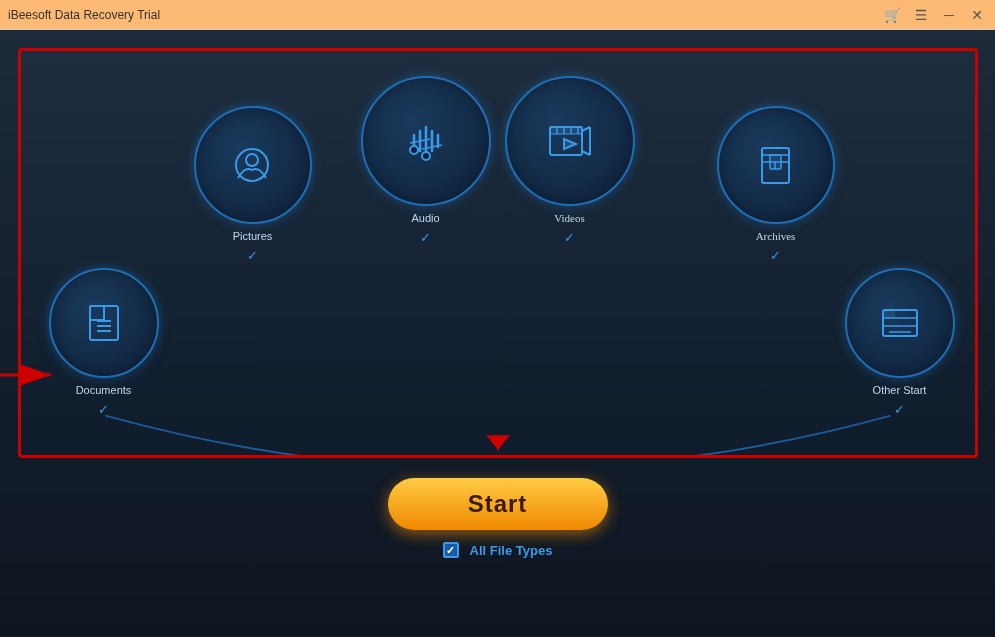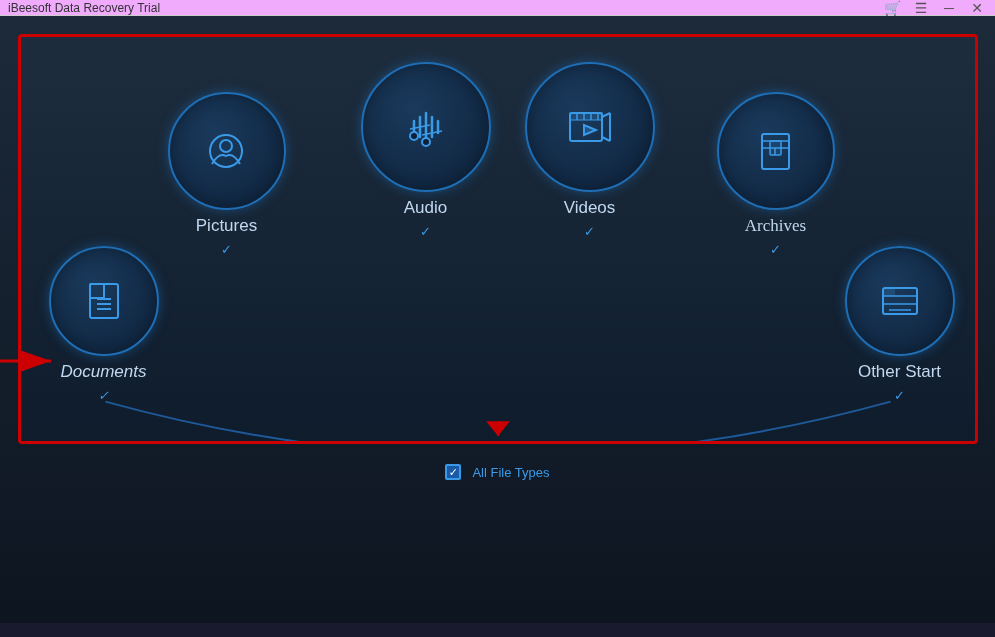--- a/index.html
+++ b/index.html
@@ -8,22 +8,22 @@
       width: 995px;
       height: 637px;
       background: #1a1a2e;
       font-family: 'Segoe UI', Arial, sans-serif;
       overflow: hidden;
       user-select: none;
     }
 
     
     .title-bar {
-      height: 16px;
-      background: #f0abfc;
+      height: 30px;
+      background: #fdba74;
       display: flex;
       align-items: center;
       padding: 0 8px;
       border-bottom: 1px solid #ccc;
     }
     .title-bar-title {
       font-size: 12px;
       color: #333;
       flex: 1;
     }
@@ -92,62 +92,62 @@
       display: flex;
       flex-direction: column;
       align-items: center;
       justify-content: center;
       box-shadow: 0 0 12px rgba(30, 110, 181, 0.5), inset 0 0 15px rgba(0,0,0,0.3);
       position: relative;
     }
 
     .circle-label {
       color: #c0d8f0;
-      font-size: 17px;
+      font-size: 11px;
       text-align: right;
     }
 
     .circle-check {
       color: #3a9ae8;
       font-size: 13px;
       text-align: center;
     }
 
     
     .icon-documents {
       left: 28px;
       bottom: 38px;
-      font-style: italic;
     }
     .icon-documents .circle-ring {
       width: 110px;
       height: 110px;
     }
 
     .icon-pictures {
-      left: 147px;
+      left: 173px;
       top: 55px;
     }
     .icon-pictures .circle-ring {
       width: 118px;
       height: 118px;
     }
 
     .icon-audio {
       left: 340px;
       top: 25px;
     }
     .icon-audio .circle-ring {
       width: 130px;
       height: 130px;
     }
 
     .icon-videos {
-      left: 504px;
+      left: 484px;
       top: 25px;
+      font-family: Liberation Serif, serif;
     }
     .icon-videos .circle-ring {
       width: 130px;
       height: 130px;
     }
 
     .icon-archives {
       right: 140px;
       top: 55px;
       font-family: Liberation Serif, serif;
@@ -188,20 +188,21 @@
       cursor: pointer;
       box-shadow: 0 4px 15px rgba(238, 136, 0, 0.6);
       letter-spacing: 1px;
     }
 
     
     .all-file-types-row {
       display: flex;
       align-items: center;
       gap: 11px;
+      font-weight: bold;
     }
     .checkbox-blue {
       width: 16px;
       height: 16px;
       background: #1a5ba8;
       border: 2px solid #3a9ae8;
       border-radius: 2px;
       display: flex;
       align-items: center;
       justify-content: center;
@@ -359,20 +360,21 @@
           <polygon points="0 0, 10 3.5, 0 7" fill="#cc0000"></polygon>
         </marker>
       </defs>
       <line x1="0" y1="30" x2="190" y2="30" stroke="#cc0000" stroke-width="3" marker-end="url(#arrowhead)"></line>
     </svg>
 
   </div>
 
   <div class="bottom-section">
 
+    <button class="start-button">Start</button>
 
     <div class="all-file-types-row">
       <div class="checkbox-blue"></div>
       <span class="all-file-label">All File Types</span>
     </div>
 
 
   </div>
 
 </div>

